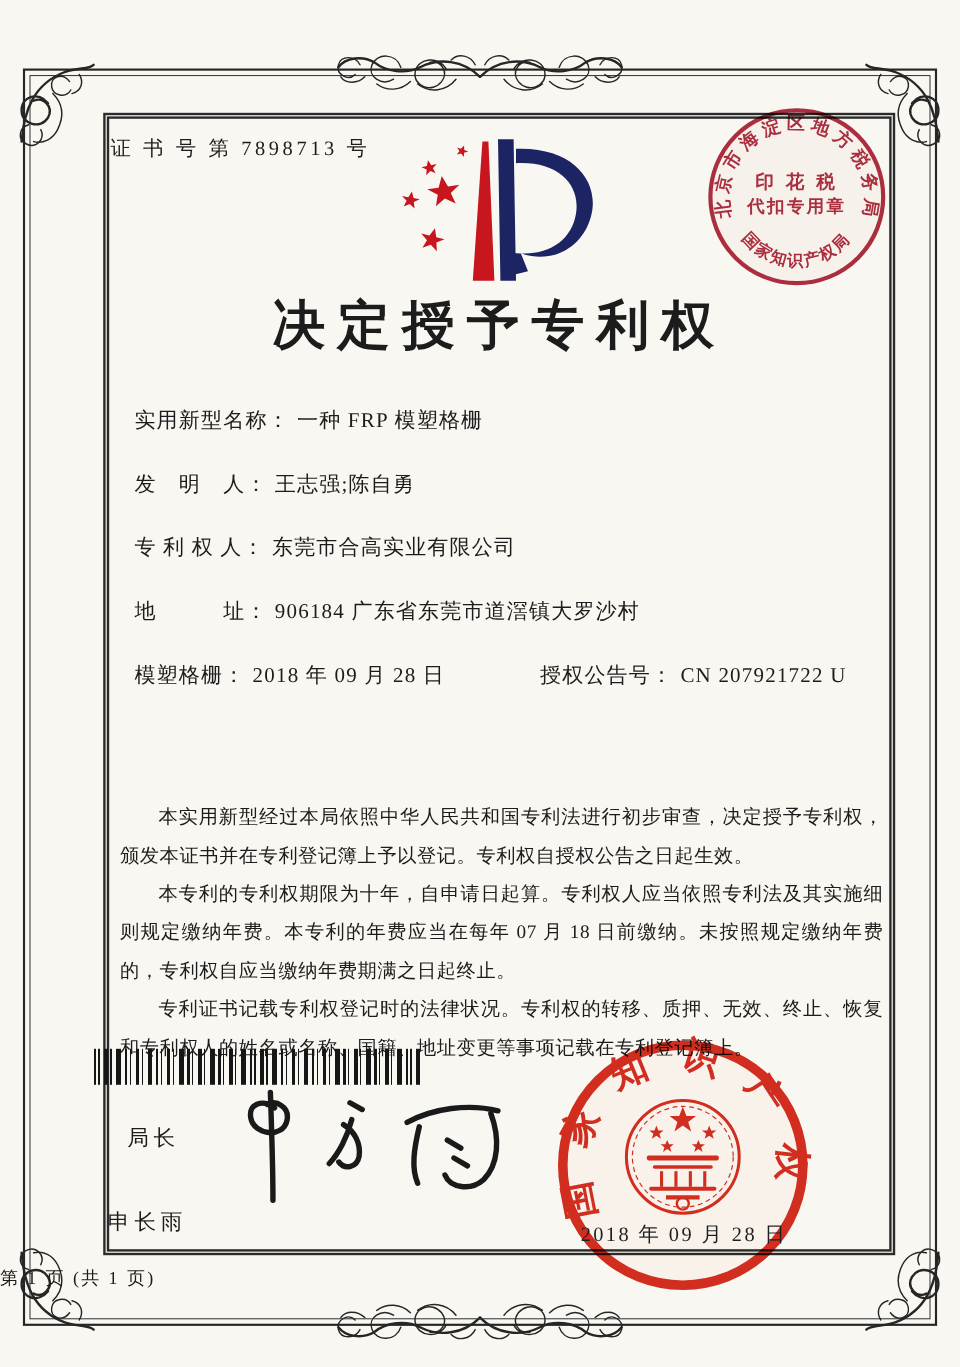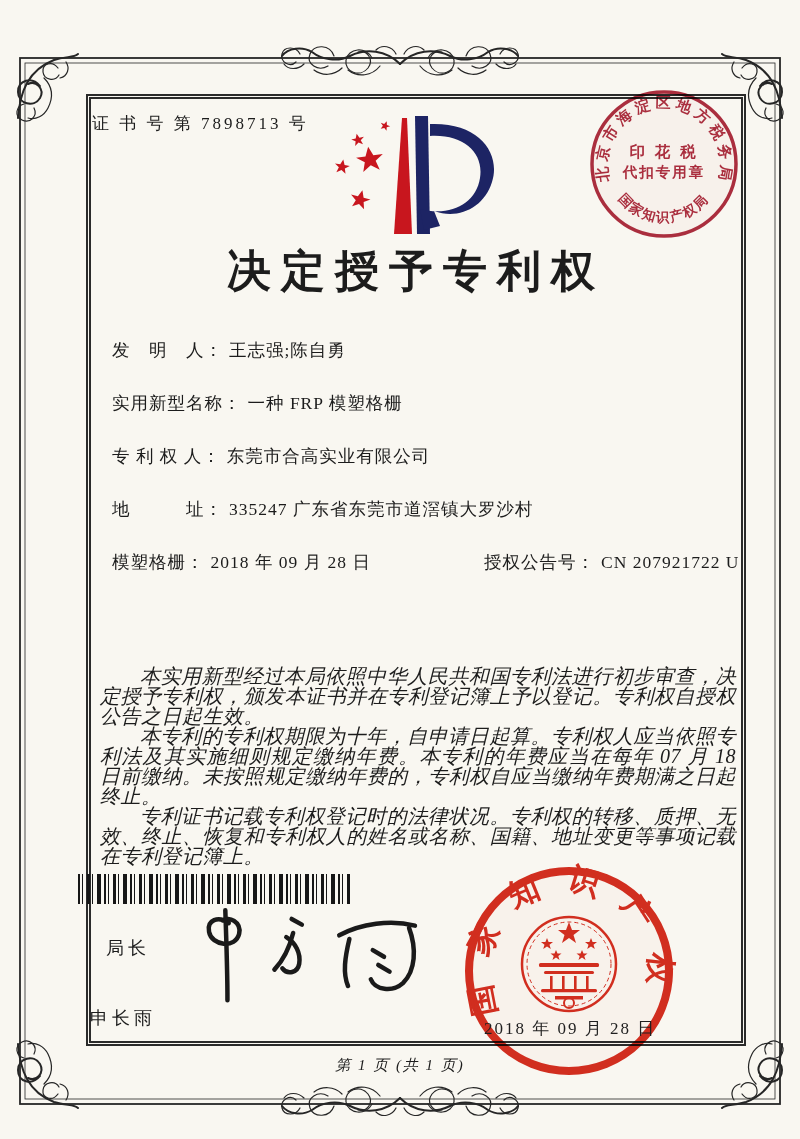--- a/index.html
+++ b/index.html
@@ -21,38 +21,38 @@
   .logo-svg{left:330px;top:112px;}
   .tax-stamp{left:585px;top:85px;mix-blend-mode:multiply;opacity:.88;}
   .title{
     left:86px;width:660px;top:242px;text-align:center;
     font-size:44px;font-weight:700;letter-spacing:10px;white-space:nowrap;
   }
   .fields{left:112px;top:338px;width:610px;font-size:17.5px;}
   .field-row{margin-bottom:29px;white-space:nowrap;position:relative;}
   .field-label{letter-spacing:1px;}
   .field-value{margin-left:6px;letter-spacing:1px;}
-  .grant-no{position:absolute;left:338px;top:0;margin-left:34px;}
-  .paras{left:100px;top:666px;width:636px;font-size:20px;line-height:20px;text-align:justify;font-style:italic;}
+  .grant-no{position:absolute;left:338px;top:0;}
+  .paras{left:100px;top:666px;width:636px;font-size:16px;line-height:32px;text-align:justify;}
   .paras p{margin:0;text-indent:2em;letter-spacing:.5px;}
   .barcode{
     left:78px;top:874px;width:272px;height:30px;
     background:repeating-linear-gradient(90deg,
       #161616 0 2px,transparent 2px 4px,
       #161616 4px 5px,transparent 5px 9px,
       #161616 9px 12px,transparent 12px 14px,
       #161616 14px 15px,transparent 15px 19px,
       #161616 19px 23px,transparent 23px 26px);
   }
   .signer{font-family:"Liberation Sans","DejaVu Sans",sans-serif;font-size:18px;letter-spacing:4px;}
   .signer-title{left:106px;top:936px;}
   .signer-name{left:90px;top:1006px;}
   .signature-svg{left:190px;top:900px;}
   .seal-svg{left:452px;top:856px;mix-blend-mode:multiply;opacity:.95;}
-  .footer{left:0;right:0;top:1056px;text-align:center;font-size:15px;letter-spacing:2px;font-style:italic;}
+  .footer{left:0;right:0;top:1056px;font-size:15px;letter-spacing:2px;}
   .orn{stroke:#262626;fill:none;stroke-width:2;stroke-linecap:round;}
   .orn-thin{stroke:#262626;fill:none;stroke-width:1.2;stroke-linecap:round;}
   .stamp-txt{font-family:"Liberation Serif","DejaVu Serif",serif;font-weight:700;}
 </style>
 </head>
 <body>
 
 <div class="page">
 
   <svg class="border-svg" viewBox="0 0 800 1139">
@@ -118,30 +118,30 @@
     <use href="#star" transform="translate(30,88) scale(1.0) rotate(14)"></use>
     <polygon points="64,122 82,122 77,6 72,6" fill="#c8161e"></polygon>
     <polygon points="85,4 98,4 100,122 87,122" fill="#1d2464"></polygon>
     <path d="M100,12 C150,10 171,42 162,70 C154,96 128,108 104,99 L110,114 L94,118 L90,97 C120,105 146,92 150,66 C154,41 134,22 100,24 Z" fill="#1d2464"></path>
   </svg>
 
   <div class="abs title">决定授予专利权</div>
 
   <div class="abs fields">
     <div class="field-row">
+      <span class="field-label">实用新型名称：</span><span class="field-value">一种 FRP 模塑格栅</span>
+    </div>
+    <div class="field-row">
       <span class="field-label">发　明　人：</span><span class="field-value">王志强;陈自勇</span>
     </div>
     <div class="field-row">
-      <span class="field-label">实用新型名称：</span><span class="field-value">一种 FRP 模塑格栅</span>
-    </div>
-    <div class="field-row">
       <span class="field-label">专 利 权 人：</span><span class="field-value">东莞市合高实业有限公司</span>
     </div>
     <div class="field-row">
-      <span class="field-label">地　　　址：</span><span class="field-value">335247 广东省东莞市道滘镇大罗沙村</span>
+      <span class="field-label">地　　　址：</span><span class="field-value">906184 广东省东莞市道滘镇大罗沙村</span>
     </div>
     <div class="field-row">
       <span class="field-label">模塑格栅：</span><span class="field-value">2018 年 09 月 28 日</span>
       <span class="grant-no">
         <span class="field-label">授权公告号：</span><span class="field-value">CN 207921722 U</span>
       </span>
     </div>
   </div>
 
   <div class="abs paras">

